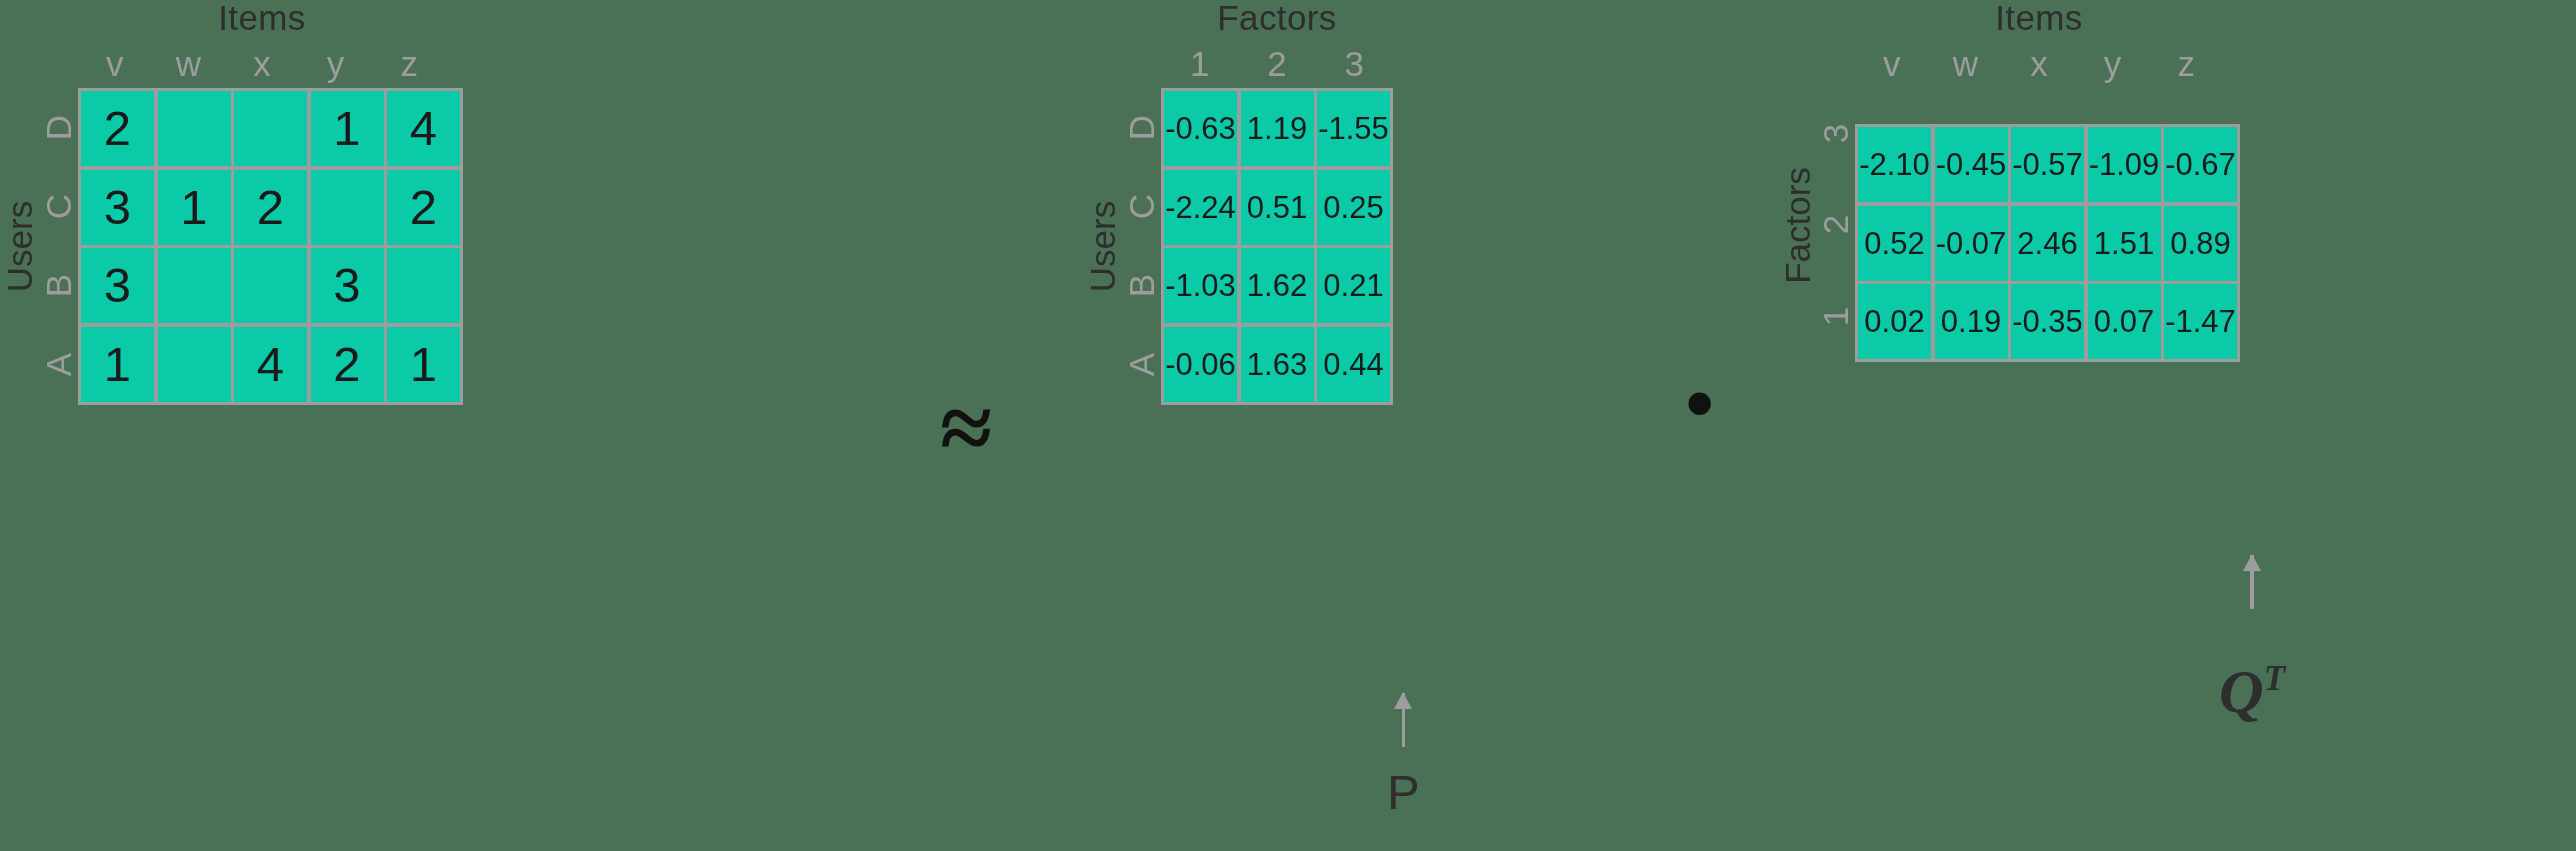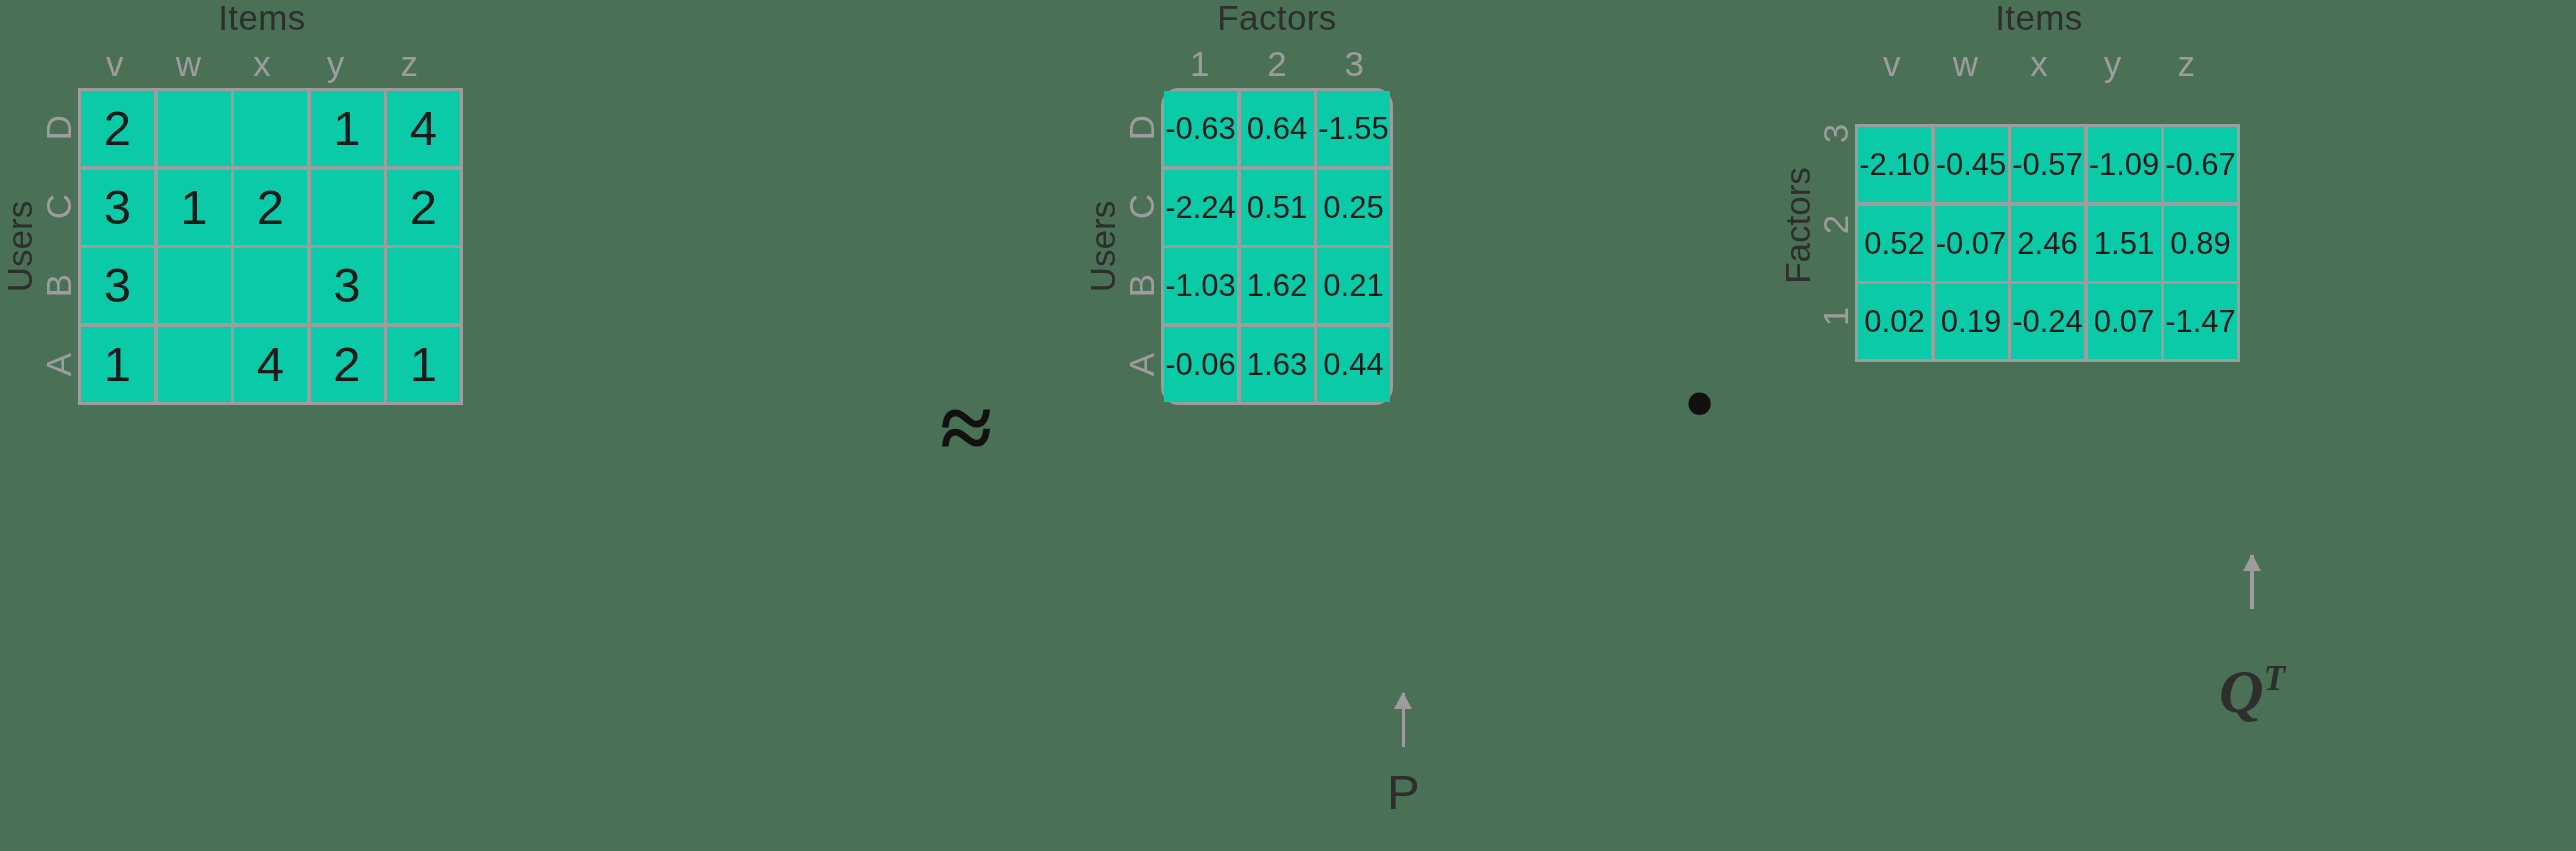--- a/index.html
+++ b/index.html
@@ -108,21 +108,21 @@
     justify-content: center;
     color: #1a1a1a;
     line-height: 1;
   }
 
   
   #ratings-grid { grid-template-columns: repeat(5, 73px); grid-auto-rows: 75px; }
   #ratings-grid .cell { font-size: 49px; }
 
   
-  #p-grid { grid-template-columns: repeat(3, 73px); grid-auto-rows: 75px; border-radius: 18px; }
+  #p-grid { grid-template-columns: repeat(3, 73px); grid-auto-rows: 75px; }
   #p-grid .cell { font-size: 31px; }
 
   
   #q-grid { grid-template-columns: repeat(5, 73px); grid-auto-rows: 75px; margin-top: 36px; }
   #q-grid .cell { font-size: 31px; }
 
   
   .operator {
     position: absolute;
     color: #111111;
@@ -272,21 +272,21 @@
           </div>
         <div class="row-header">
             <span>B</span>
           </div>
         <div class="row-header">
             <span>A</span>
           </div>
       </div>
       <div class="grid" id="p-grid">
         <div class="cell">-0.63</div>
-        <div class="cell">0.64</div>
+        <div class="cell">1.19</div>
         <div class="cell">-1.55</div>
 
         <div class="cell">-2.24</div>
         <div class="cell">0.51</div>
         <div class="cell">0.25</div>
 
         <div class="cell">-1.03</div>
         <div class="cell">1.62</div>
         <div class="cell">0.21</div>
 
@@ -333,21 +333,21 @@
         <div class="cell">-0.67</div>
 
         <div class="cell">0.52</div>
         <div class="cell">-0.07</div>
         <div class="cell">2.46</div>
         <div class="cell">1.51</div>
         <div class="cell">0.89</div>
 
         <div class="cell">0.02</div>
         <div class="cell">0.19</div>
-        <div class="cell">-0.24</div>
+        <div class="cell">-0.35</div>
         <div class="cell">0.07</div>
         <div class="cell">-1.47</div>
       </div>
     </div>
   </div>
 
   <div class="callout" id="callout-p">
     <div class="callout-arrow"></div>
     <div class="callout-label">P</div>
   </div>

